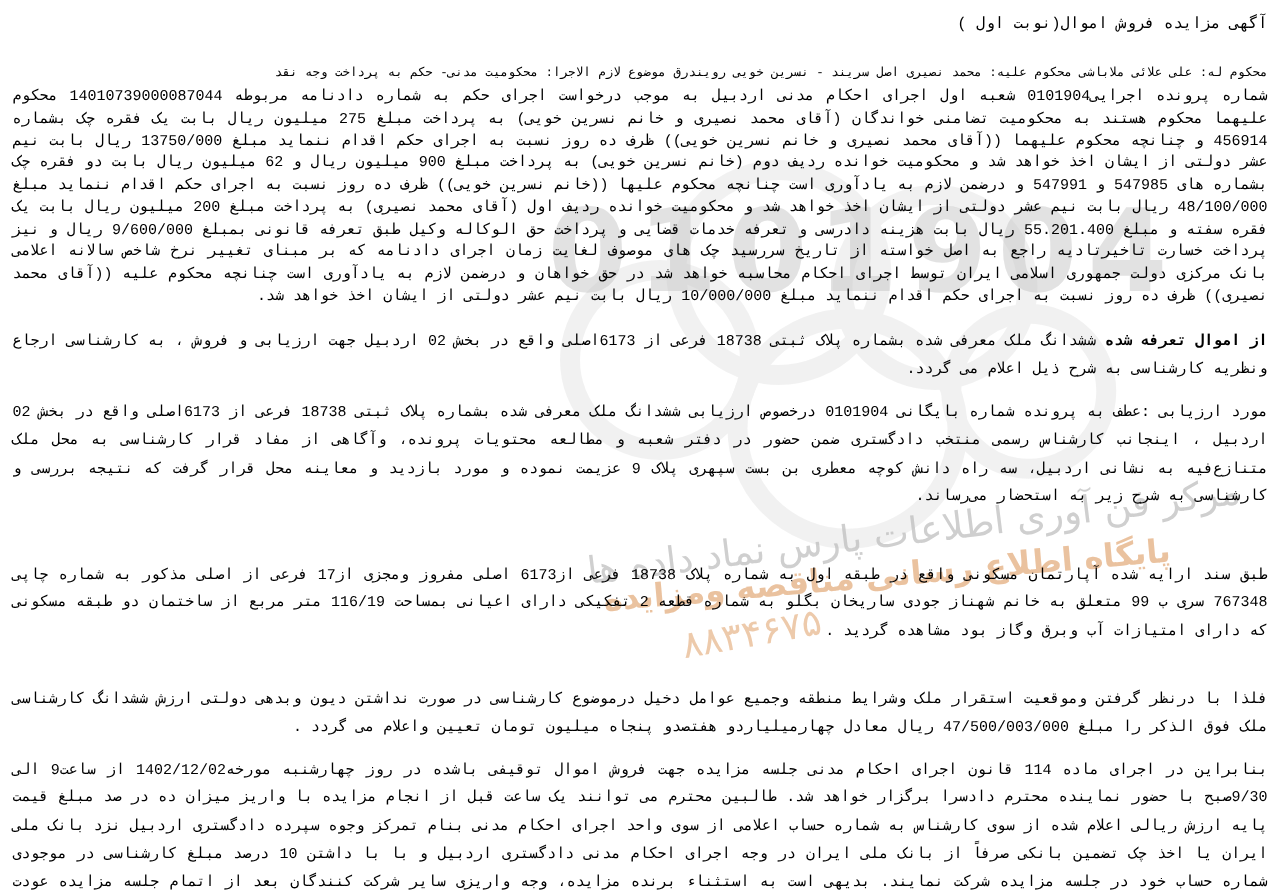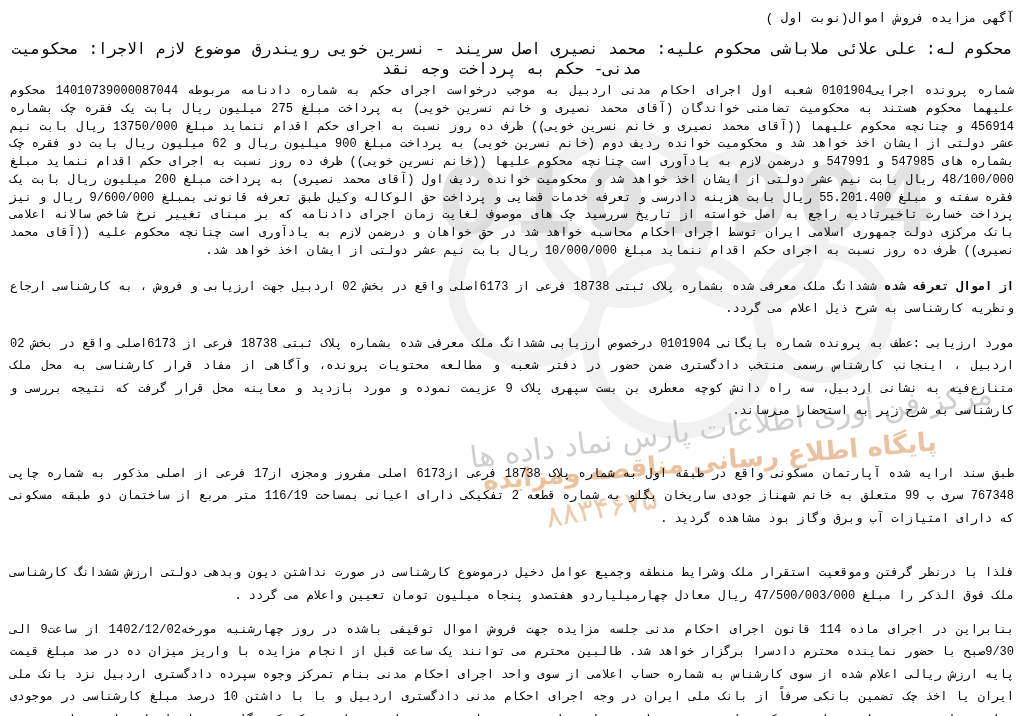--- a/index.html
+++ b/index.html
@@ -14,23 +14,23 @@
     padding:6px 10px 0 10px;
     font-size:12px;
     font-family:Liberation Mono, monospace;
   }
   .title{
     text-align:right;
     font-size:12.5px;
     margin-top:4px;
   }
   .parties{
-    text-align:center;
-    margin-top:13px;
-    font-size:16px;
+    text-align:right;
+    margin-top:27px;
+    font-size:10px;
   }
   .para{
     margin:0;
     text-align:justify;
     text-justify:inter-word;
   }
   .tight{line-height:1.48;margin-top:4px;}
   .wide{line-height:1.88;}
   .p2{margin-top:15px;}
   .p3{margin-top:12px;}

